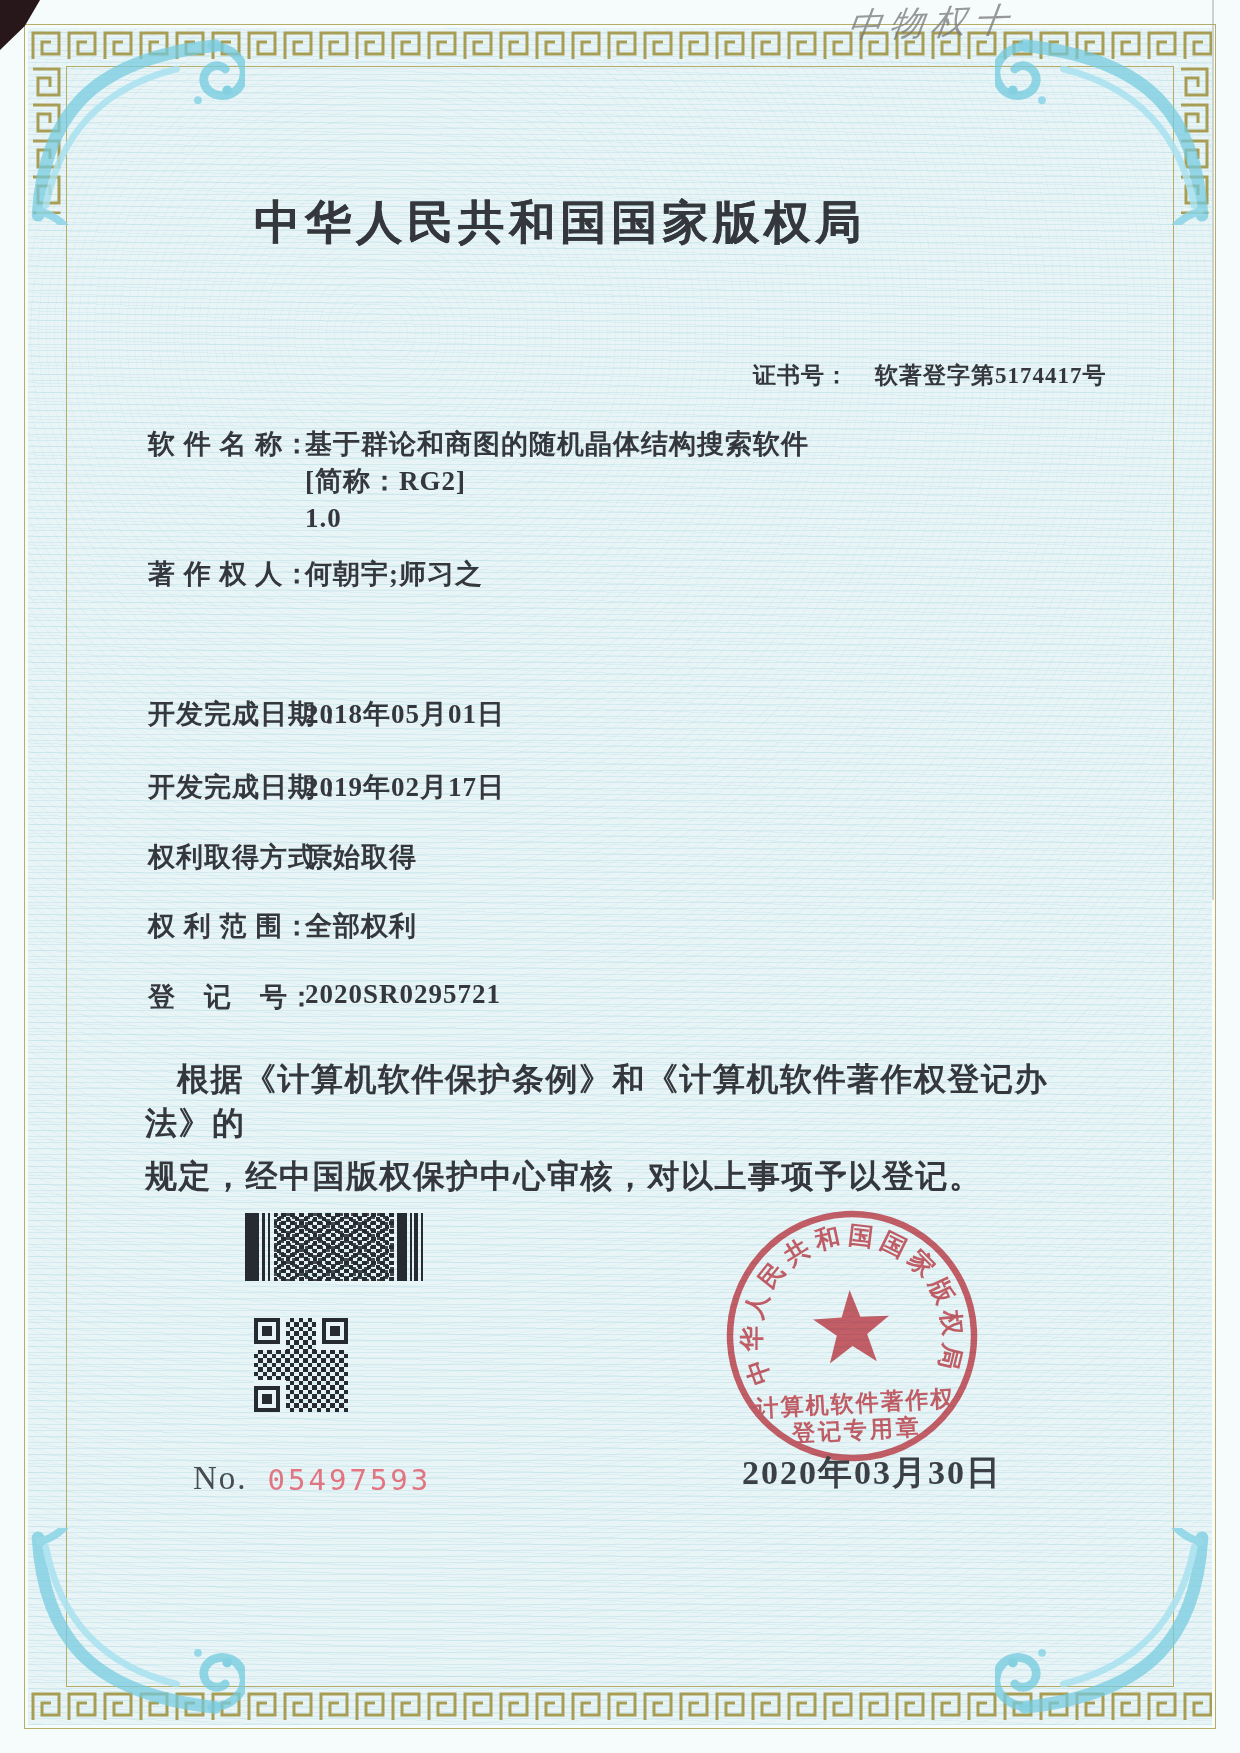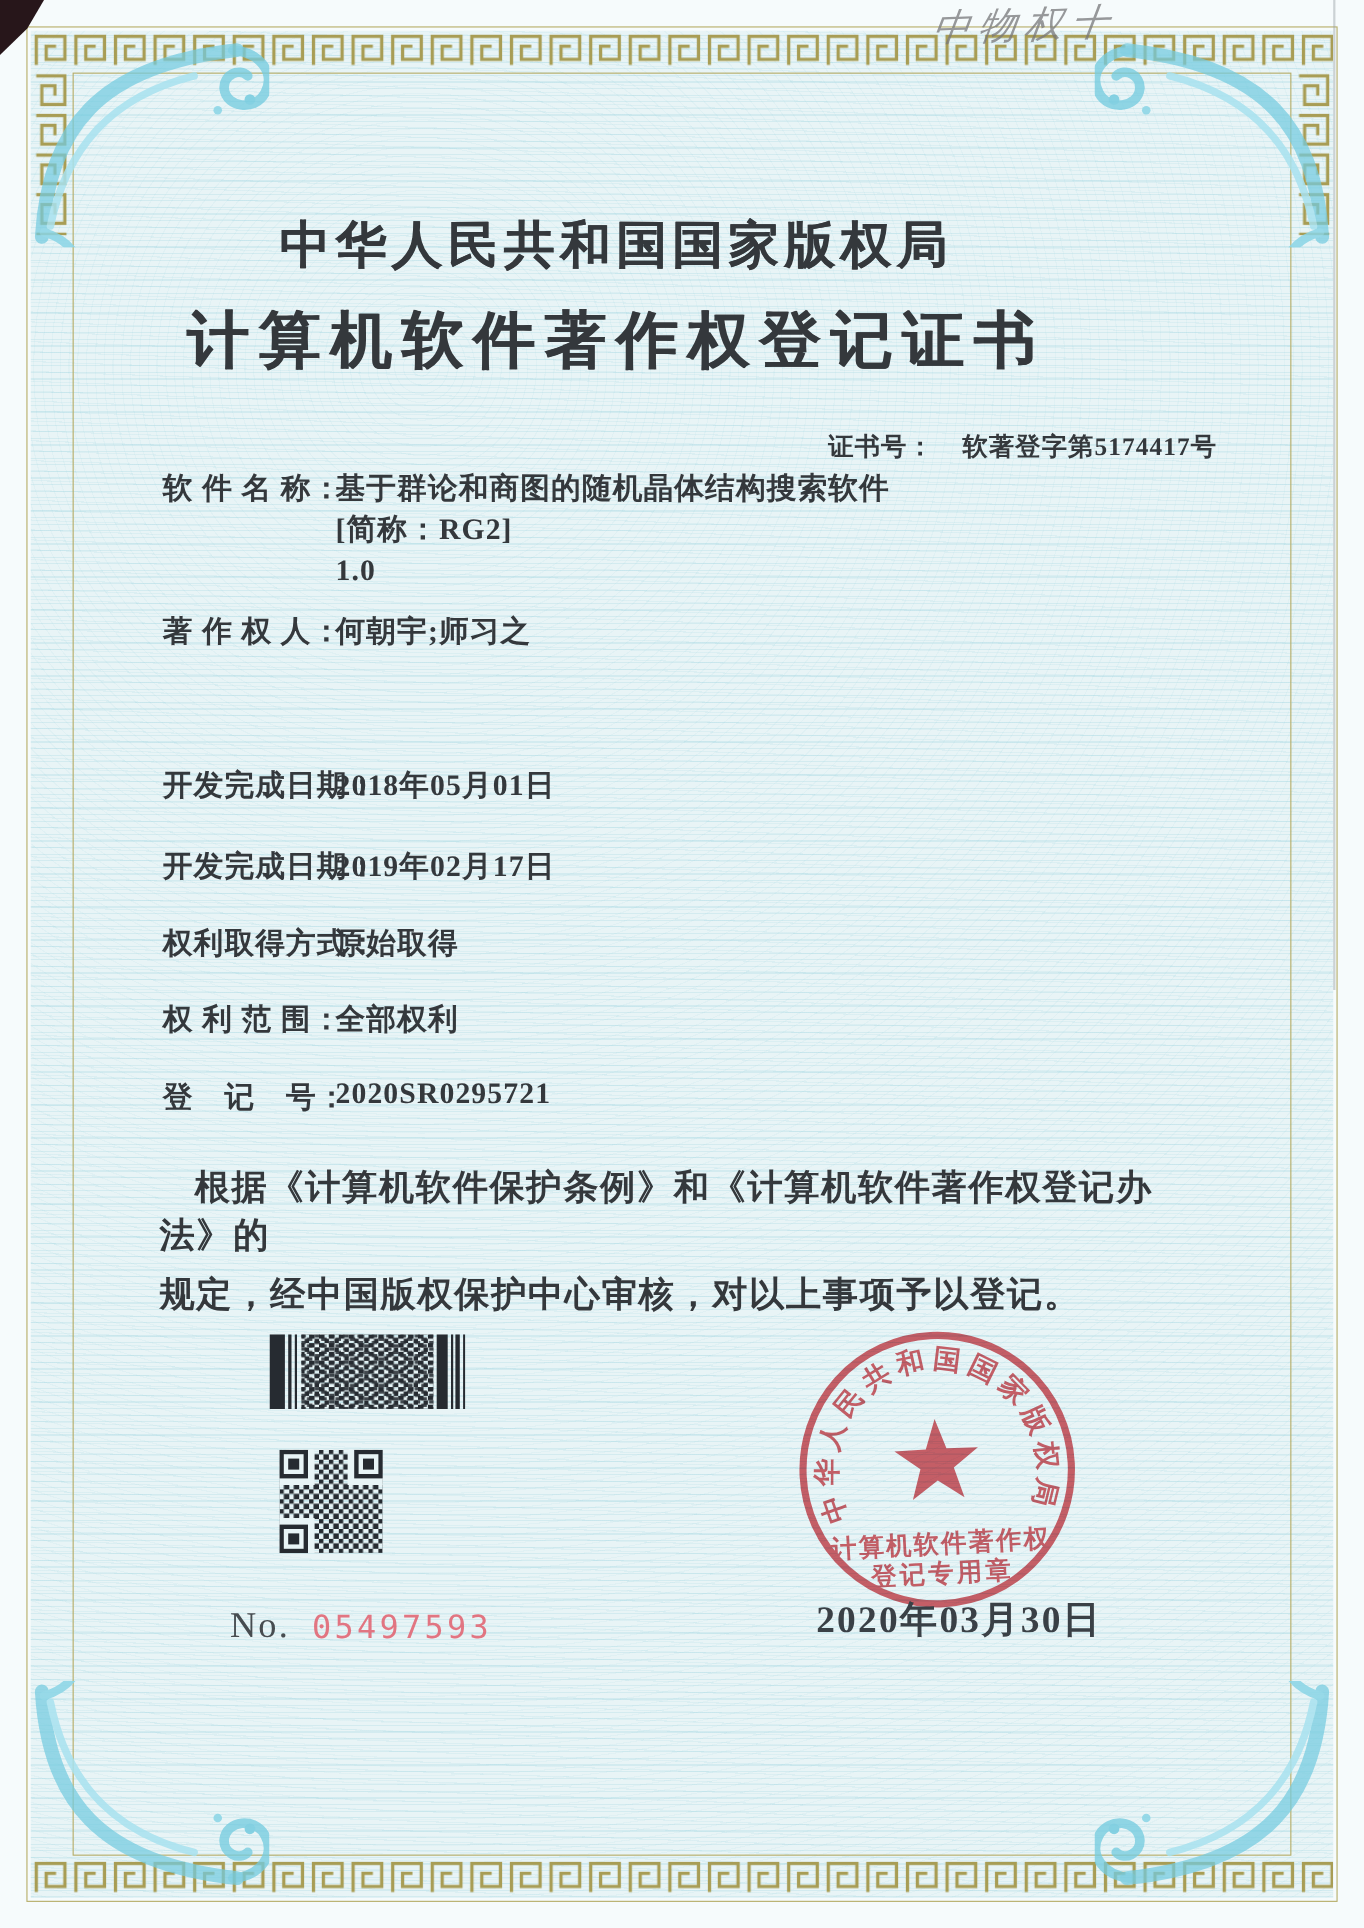--- a/index.html
+++ b/index.html
@@ -36,21 +36,21 @@
     font-size:46px; font-weight:bold; letter-spacing:5px; color:#34383c;
     text-shadow:.6px 0 0 currentColor;
   }
   .main-title{
     position:absolute; top:272px; left:55px; width:1010px; text-align:center;
     font-size:56px; font-weight:bold; letter-spacing:9px; color:#34383c;
     text-shadow:.9px 0 0 currentColor;
   }
   .certno{
     position:absolute; top:360px; left:753px; font-size:23px; font-weight:bold;
-    letter-spacing:1px; color:#34383c; white-space:nowrap;margin-top:31px;
+    letter-spacing:1px; color:#34383c; white-space:nowrap;
   }
   .certno .val{margin-left:26px;}
 
   .row{position:absolute; left:148px; width:950px; font-weight:bold; font-size:27px; color:#34383c;}
   .row .lab{position:absolute; left:0; top:0; white-space:pre; letter-spacing:1px;}
   .row .val{position:absolute; left:157px; top:0; letter-spacing:1px;}
   .row .val div{line-height:37px;}
   .r0{top:426px;} .r1{top:556px;} .r2{top:696px;} .r3{top:769px;}
   .r4{top:839px;} .r5{top:908px;} .r6{top:979px;}
 
@@ -66,21 +66,21 @@
   .wm-box{width:118px; height:112px; border:7px solid rgba(150,165,172,.30); border-radius:20px;}
   .wm-text{margin-top:10px; font-family:"Liberation Sans","DejaVu Sans",sans-serif;
            font-size:27px; font-weight:bold; letter-spacing:7px; color:rgba(140,158,166,.38);}
 
   .seal{position:absolute; left:722px; top:1206px; width:260px; height:260px;
         mix-blend-mode:multiply; opacity:.93; transform:rotate(-3deg);}
 
   .issue-date{position:absolute; left:742px; top:1450px; font-size:34px; font-weight:bold;
               letter-spacing:2px; color:#3a4046; z-index:5;}
 
-  .serial{position:absolute; left:209px; top:1460px; display:flex; align-items:center; gap:20px;}
+  .serial{position:absolute; left:193px; top:1460px; display:flex; align-items:flex-end; gap:20px;}
   .serial .pre{font-size:33px; color:#474c50; letter-spacing:2px;}
   .serial .num{font-family:"DejaVu Sans Mono","Liberation Mono",monospace;
                font-size:29px; color:#e2606e; letter-spacing:3px; opacity:.85;}
 
   .handnote{position:absolute; left:848px; top:0px; font-family:"DejaVu Sans","Liberation Sans",sans-serif;
             font-size:34px; font-style:italic; color:#77777a; opacity:.75;
             letter-spacing:8px; transform:rotate(-2deg) skewX(-10deg); z-index:6;}
 
   .corner-artifact{position:absolute; left:0; top:0; width:40px; height:50px;
                    background:#27161a; clip-path:polygon(0 0,100% 0,62% 52%,0 100%);}
@@ -152,21 +152,20 @@
   <svg class="corner c-br">
       <use href="#flourishSym"></use>
     </svg>
 
   <div class="corner-artifact"></div>
   <div class="edge-shadow"></div>
   <div class="handnote">中物权十</div>
 
 
   <div class="authority">中华人民共和国国家版权局</div>
-  <div class="main-title">计算机软件著作权登记证书</div>
   <div class="certno">
     <span>证书号：</span><span class="val">软著登字第5174417号</span>
   </div>
 
   <div class="row r0">
     <span class="lab">软 件 名 称：</span>
     <span class="val">
       <div>基于群论和商图的随机晶体结构搜索软件</div>
       <div>[简称：RG2]</div>
       <div>1.0</div>

